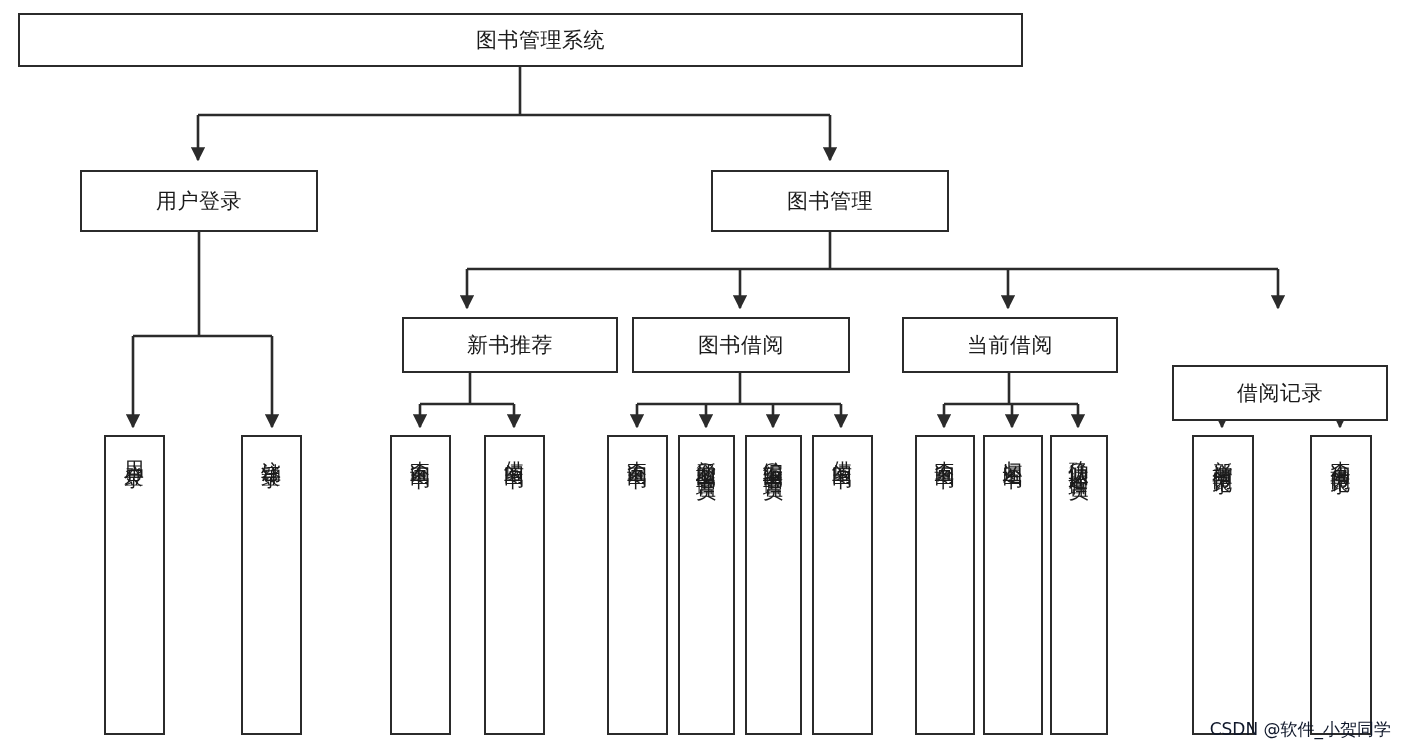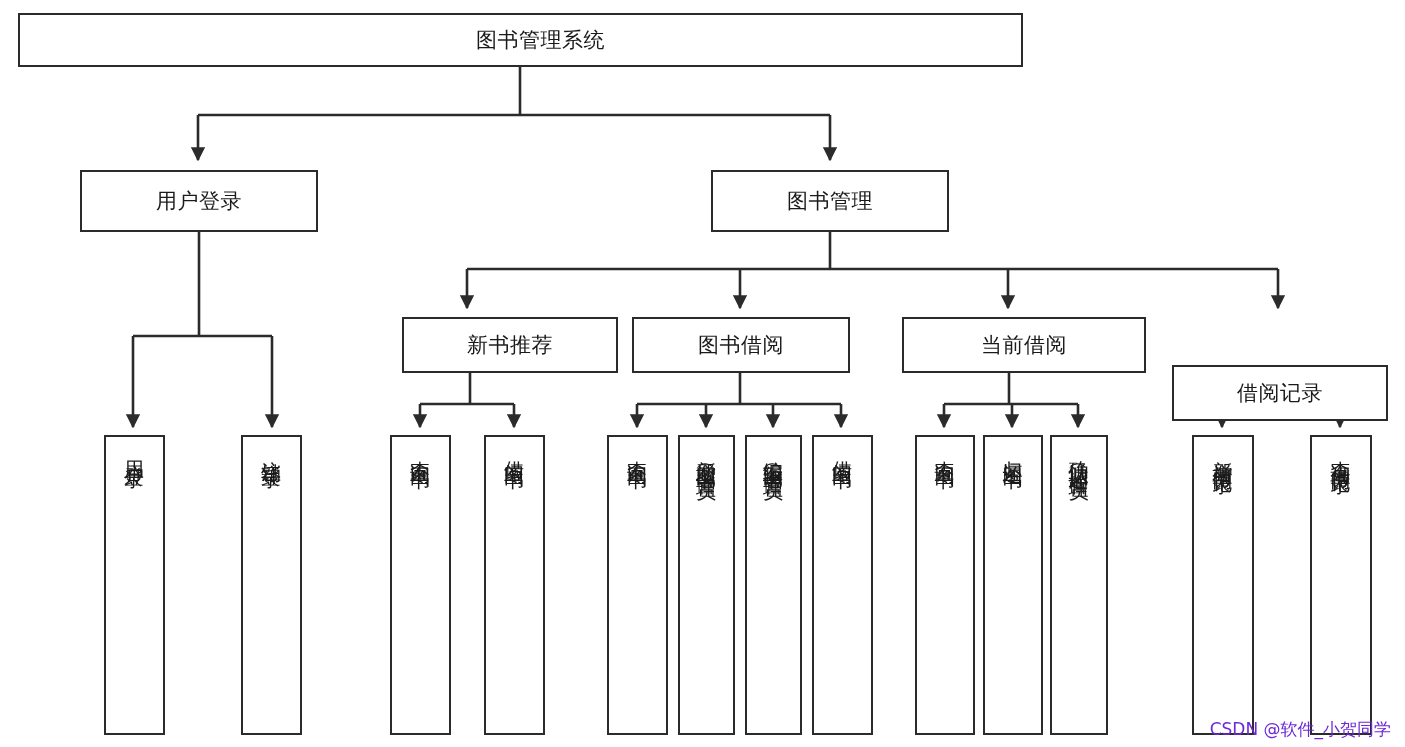--- a/index.html
+++ b/index.html
@@ -54,21 +54,21 @@
     font-size: 20px;
     letter-spacing: 3px;
     white-space: nowrap;
     line-height: 1;
   }
   .watermark {
     position: absolute;
     right: 14px;
     bottom: 6px;
     font-size: 17px;
-    color: #6d28d9;
+    color: #0f172a;
     white-space: nowrap;
     pointer-events: none;
   }
 </style>
 </head>
 <body>
 
 <div id="canvas">
 
   <svg id="diagram-svg" viewBox="0 0 1405 747" xmlns="http://www.w3.org/2000/svg">
@@ -135,21 +135,21 @@
   </div>
 
   <div class="node" style="left:362px; top:317px; width:216px; height:56px;margin-left:40px;">
     <span class="node-label">新书推荐</span>
   </div>
 
   <div class="node" style="left:632px; top:317px; width:218px; height:56px;">
     <span class="node-label">图书借阅</span>
   </div>
 
-  <div class="node" style="left:902px; top:317px; width:244px; height:56px;">
+  <div class="node" style="left:902px; top:317px; width:216px; height:56px;">
     <span class="node-label">当前借阅</span>
   </div>
 
   <div class="node" style="left:1172px; top:317px; width:216px; height:56px;margin-top:48px;">
     <span class="node-label">借阅记录</span>
   </div>
 
   <div class="node leaf" style="left:104px; top:435px; width:61px; height:300px;">
     <span class="node-label">用户登录</span>
   </div>

